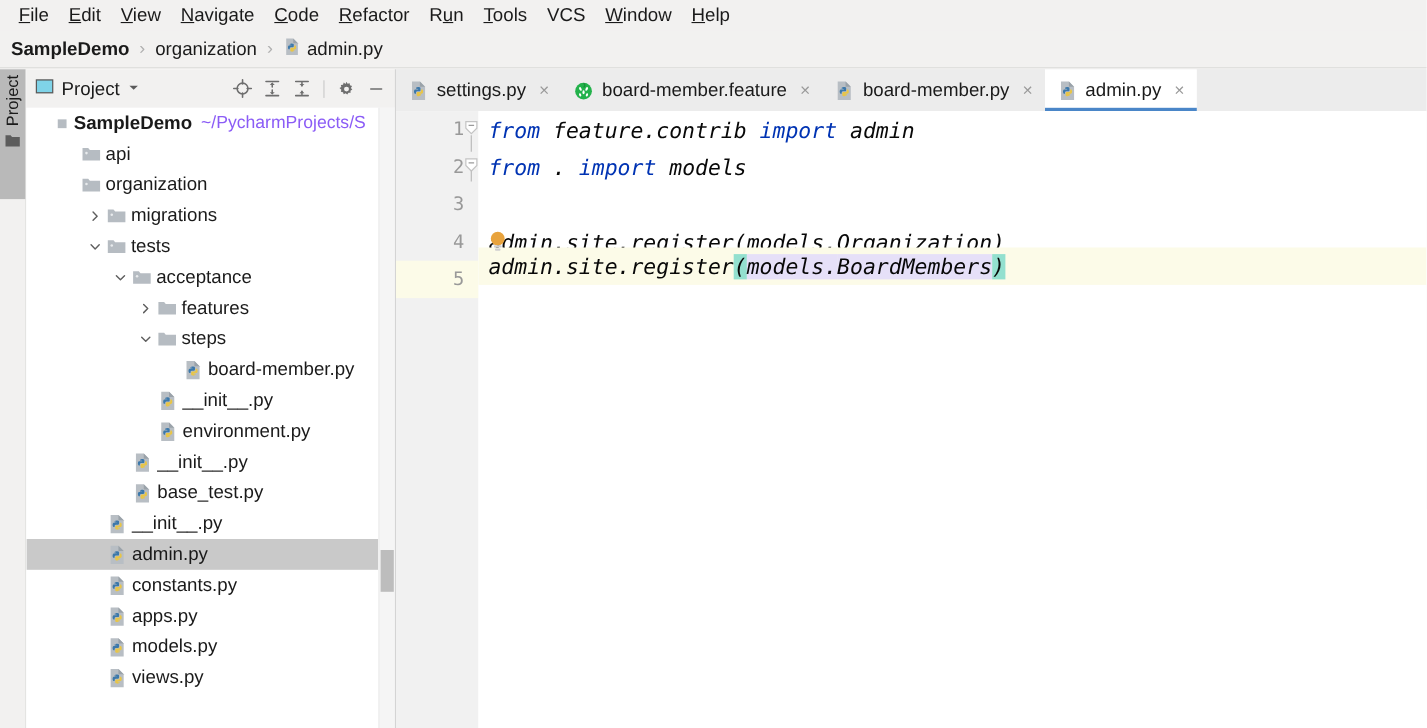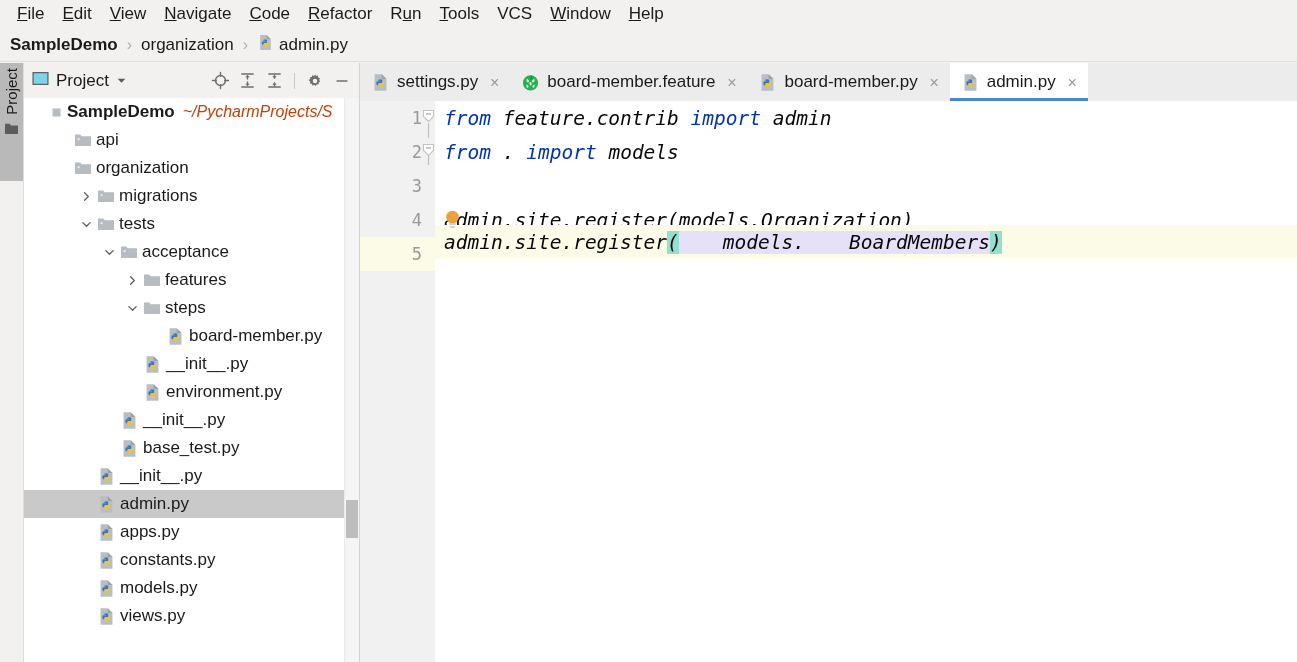--- a/index.html
+++ b/index.html
@@ -128,21 +128,21 @@
   }
   .tree-row.selected { background: #c9c9c9; }
   .tw {
     width: 16px; height: 28px;
     display: flex; align-items: center; justify-content: center;
     flex: 0 0 auto;
   }
   .tree-label { margin-left: 4px; }
   .tree-label.bold { font-weight: bold; }
   .tree-path {
-    color: #c2410c; margin-left: 8px; font-size: 16px; font-style: italic;
+    color: #8b5cf6; margin-left: 8px; font-size: 16px;
   }
 
   .panel-scroll {
     position: absolute; right: 1px; top: 35px;
     width: 14px; height: 564px;
     background: #f5f5f5;
     border-left: 1px solid #ebebeb;
   }
   .panel-scroll-thumb {
     position: absolute; left: 1px; top: 402px;
@@ -227,21 +227,21 @@
     box-sizing: border-box;
     font-family: "DejaVu Sans Mono", monospace;
     font-size: 19.5px;
     color: #080808;
     white-space: pre;
     letter-spacing: 0px;
   }
   .code-line.caret { background: #fcfbe8; }
   .kw { color: #0033b3; }
   .hl-brace { background: #93e0cf; }
-  .hl-ident { background: #e6e0f8; padding-left: 44px; }
+  .hl-ident { background: #e6e0f8; }
 
   .bulb {
     position: absolute;
     left: 9px; top: 108px;
     width: 17px; height: 22px;
   }
 </style>
 </head>
 <body>
 
@@ -543,34 +543,34 @@
           <span style="display: inline-block; flex: 0 0 auto; width: 54px; height: 28px;"></span>
           <span class="tw"></span>
           <span style="display: flex; align-items: center; flex: 0 0 auto; margin-left: 3px;">
             <svg width="19" height="19" viewBox="0 0 16 16">
               <path d="M3 1h6l4 4v10H3z" fill="#b8bec4"></path>
               <path d="M9 1l4 4H9z" fill="#9aa2a9"></path>
               <path d="M7.6 5.2c-1.6 0-1.5 .7-1.5 .7v.8h1.6v.25H5.6s-1.1-.13-1.1 1.6c0 1.73.96 1.67.96 1.67h.6V9.4s-.03-.96.9-.96h1.6s.9.04.9-.87V6.0s.14-.8-1.86-.8zm-.9.5a.3.3 0 11 0 .6.3.3 0 010-.6z" fill="#3c78aa"></path>
               <path d="M8.4 12c1.6 0 1.5-.7 1.5-.7v-.8H8.3v-.25h2.1s1.1.13 1.1-1.6c0-1.73-.96-1.67-.96-1.67h-.6v1.02s.03.96-.9.96H7.44s-.9-.04-.9.87v1.57s-.14.8 1.86.8zm.9-.5a.3.3 0 110-.6.3.3 0 010 .6z" fill="#e8c547"></path>
             </svg>
           </span>
+          <span class="tree-label">constants.py</span>
+        </div>
+        <div class="tree-row">
+          <span style="display: inline-block; flex: 0 0 auto; width: 54px; height: 28px;"></span>
+          <span class="tw"></span>
+          <span style="display: flex; align-items: center; flex: 0 0 auto; margin-left: 3px;">
+            <svg width="19" height="19" viewBox="0 0 16 16">
+              <path d="M3 1h6l4 4v10H3z" fill="#b8bec4"></path>
+              <path d="M9 1l4 4H9z" fill="#9aa2a9"></path>
+              <path d="M7.6 5.2c-1.6 0-1.5 .7-1.5 .7v.8h1.6v.25H5.6s-1.1-.13-1.1 1.6c0 1.73.96 1.67.96 1.67h.6V9.4s-.03-.96.9-.96h1.6s.9.04.9-.87V6.0s.14-.8-1.86-.8zm-.9.5a.3.3 0 11 0 .6.3.3 0 010-.6z" fill="#3c78aa"></path>
+              <path d="M8.4 12c1.6 0 1.5-.7 1.5-.7v-.8H8.3v-.25h2.1s1.1.13 1.1-1.6c0-1.73-.96-1.67-.96-1.67h-.6v1.02s.03.96-.9.96H7.44s-.9-.04-.9.87v1.57s-.14.8 1.86.8zm.9-.5a.3.3 0 110-.6.3.3 0 010 .6z" fill="#e8c547"></path>
+            </svg>
+          </span>
           <span class="tree-label">apps.py</span>
-        </div>
-        <div class="tree-row">
-          <span style="display: inline-block; flex: 0 0 auto; width: 54px; height: 28px;"></span>
-          <span class="tw"></span>
-          <span style="display: flex; align-items: center; flex: 0 0 auto; margin-left: 3px;">
-            <svg width="19" height="19" viewBox="0 0 16 16">
-              <path d="M3 1h6l4 4v10H3z" fill="#b8bec4"></path>
-              <path d="M9 1l4 4H9z" fill="#9aa2a9"></path>
-              <path d="M7.6 5.2c-1.6 0-1.5 .7-1.5 .7v.8h1.6v.25H5.6s-1.1-.13-1.1 1.6c0 1.73.96 1.67.96 1.67h.6V9.4s-.03-.96.9-.96h1.6s.9.04.9-.87V6.0s.14-.8-1.86-.8zm-.9.5a.3.3 0 11 0 .6.3.3 0 010-.6z" fill="#3c78aa"></path>
-              <path d="M8.4 12c1.6 0 1.5-.7 1.5-.7v-.8H8.3v-.25h2.1s1.1.13 1.1-1.6c0-1.73-.96-1.67-.96-1.67h-.6v1.02s.03.96-.9.96H7.44s-.9-.04-.9.87v1.57s-.14.8 1.86.8zm.9-.5a.3.3 0 110-.6.3.3 0 010 .6z" fill="#e8c547"></path>
-            </svg>
-          </span>
-          <span class="tree-label">constants.py</span>
         </div>
         <div class="tree-row">
           <span style="display: inline-block; flex: 0 0 auto; width: 54px; height: 28px;"></span>
           <span class="tw"></span>
           <span style="display: flex; align-items: center; flex: 0 0 auto; margin-left: 3px;">
             <svg width="19" height="19" viewBox="0 0 16 16">
               <path d="M3 1h6l4 4v10H3z" fill="#b8bec4"></path>
               <path d="M9 1l4 4H9z" fill="#9aa2a9"></path>
               <path d="M7.6 5.2c-1.6 0-1.5 .7-1.5 .7v.8h1.6v.25H5.6s-1.1-.13-1.1 1.6c0 1.73.96 1.67.96 1.67h.6V9.4s-.03-.96.9-.96h1.6s.9.04.9-.87V6.0s.14-.8-1.86-.8zm-.9.5a.3.3 0 11 0 .6.3.3 0 010-.6z" fill="#3c78aa"></path>
               <path d="M8.4 12c1.6 0 1.5-.7 1.5-.7v-.8H8.3v-.25h2.1s1.1.13 1.1-1.6c0-1.73-.96-1.67-.96-1.67h-.6v1.02s.03.96-.9.96H7.44s-.9-.04-.9.87v1.57s-.14.8 1.86.8zm.9-.5a.3.3 0 110-.6.3.3 0 010 .6z" fill="#e8c547"></path>

